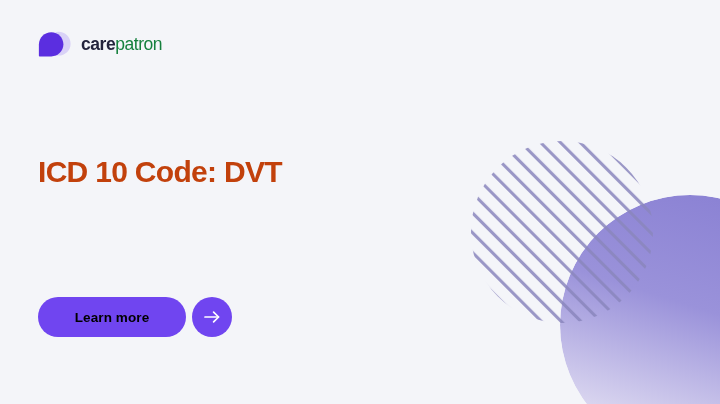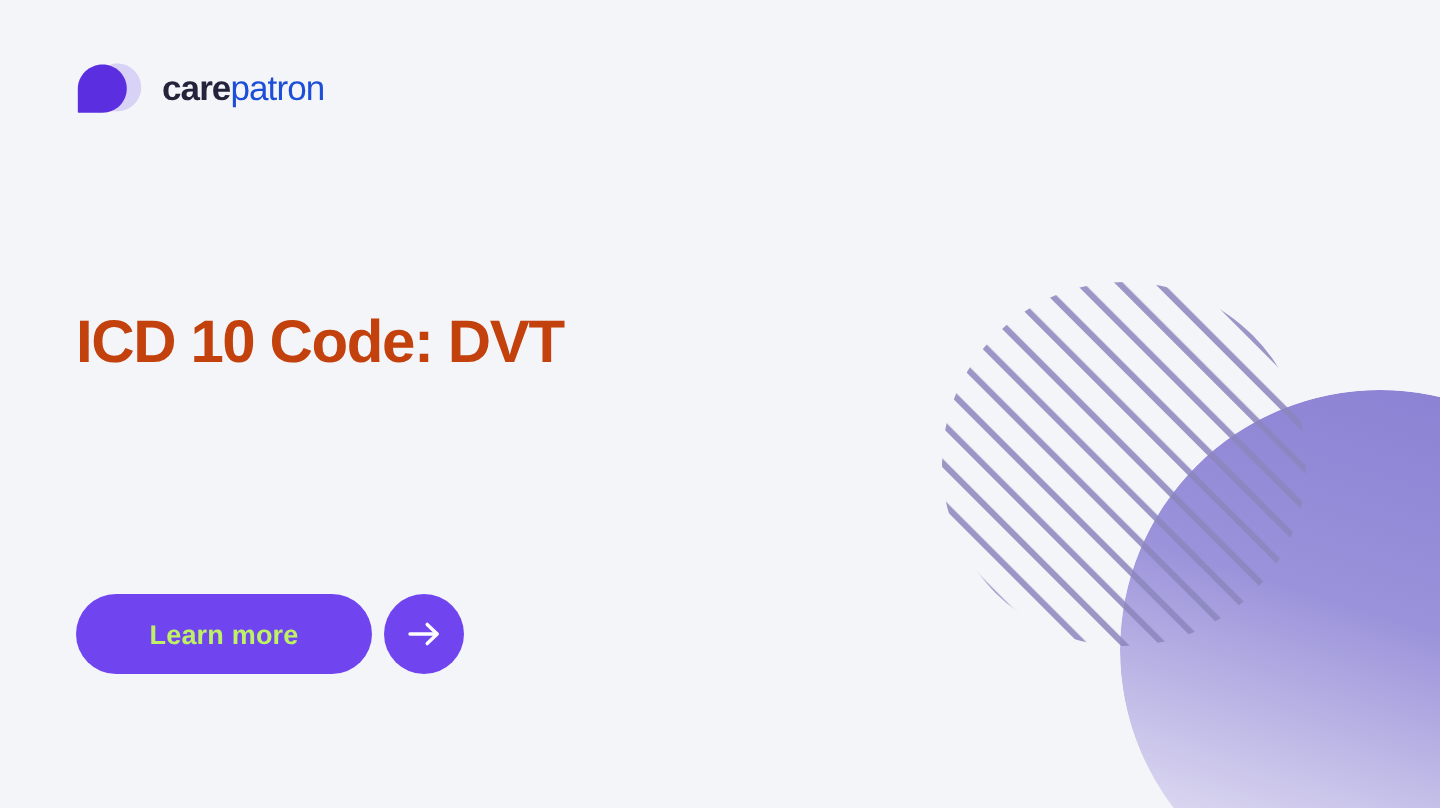--- a/index.html
+++ b/index.html
@@ -65,21 +65,21 @@
     color: #2b2b45;
     display: flex;
     align-items: baseline;
   }
   .logo-word .w-bold {
     font-weight: 700;
     color: #23233c;
   }
   .logo-word .w-light {
     font-weight: 400;
-    color: #1d4ed8;
+    color: #15803d;
   }
 
   
   .headline {
     position: absolute;
     left: 38px;
     top: 155px;
     margin: 0;
     font-size: 30px;
     font-weight: 700;
@@ -98,21 +98,21 @@
     align-items: center;
     gap: 6px;
   }
   .cta-pill {
     height: 40px;
     min-width: 148px;
     padding: 0 26px;
     border: none;
     border-radius: 999px;
     background: #7045f0;
-    color: #bef264;
+    color: #000000;
     font-family: "Liberation Sans", sans-serif;
     font-size: 13.5px;
     font-weight: 600;
     letter-spacing: 0.1px;
     cursor: pointer;
     display: flex;
     align-items: center;
     justify-content: center;
     white-space: nowrap;
   }

